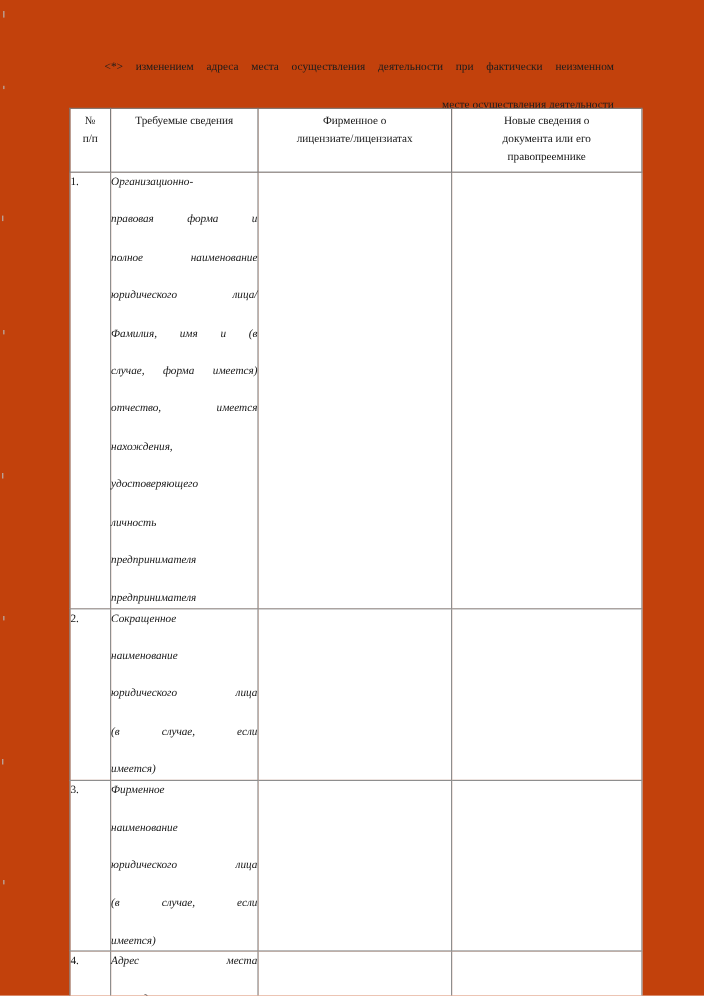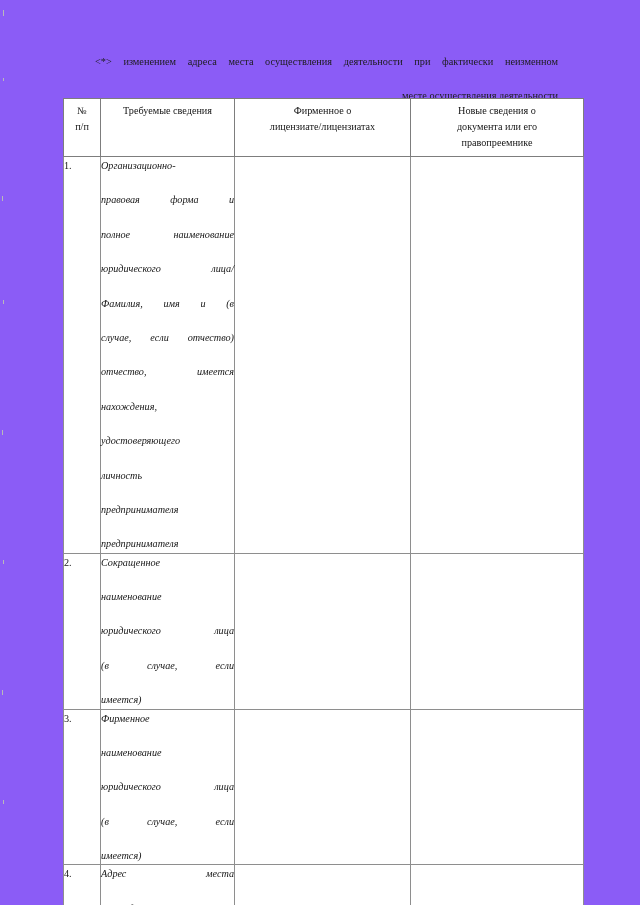--- a/index.html
+++ b/index.html
@@ -14,21 +14,21 @@
     font-family: "Liberation Serif", "DejaVu Serif", serif;
     color: #1a1a1a;
     position: relative;
     overflow: hidden;
     -webkit-font-smoothing: antialiased;
   }
 
   .page {
     position: absolute;
     inset: 0;
-    background: #8b5cf6;
+    background: #c2410c;
   }
 
   
   .scan-speck {
     position: absolute;
     background: #b9b9b9;
     width: 1px;
   }
 
   
@@ -185,21 +185,21 @@
     </thead>
     <tbody id="table-body">
         <tr>
           <td class="cell-num">1.</td>
           <td class="cell-label">
             <span class="ln">Организационно-</span>
             <span class="ln">правовая форма и</span>
             <span class="ln">полное наименование</span>
             <span class="ln">юридического лица/</span>
             <span class="ln">Фамилия, имя и (в</span>
-            <span class="ln">случае, если отчество)</span>
+            <span class="ln">случае, форма имеется)</span>
             <span class="ln">отчество, имеется</span>
             <span class="ln">нахождения,</span>
             <span class="ln">удостоверяющего</span>
             <span class="ln">личность</span>
             <span class="ln">предпринимателя</span>
             <span class="ln flush">предпринимателя</span>
           </td>
           <td class="cell-blank"></td>
           <td class="cell-blank"></td>
         </tr>

